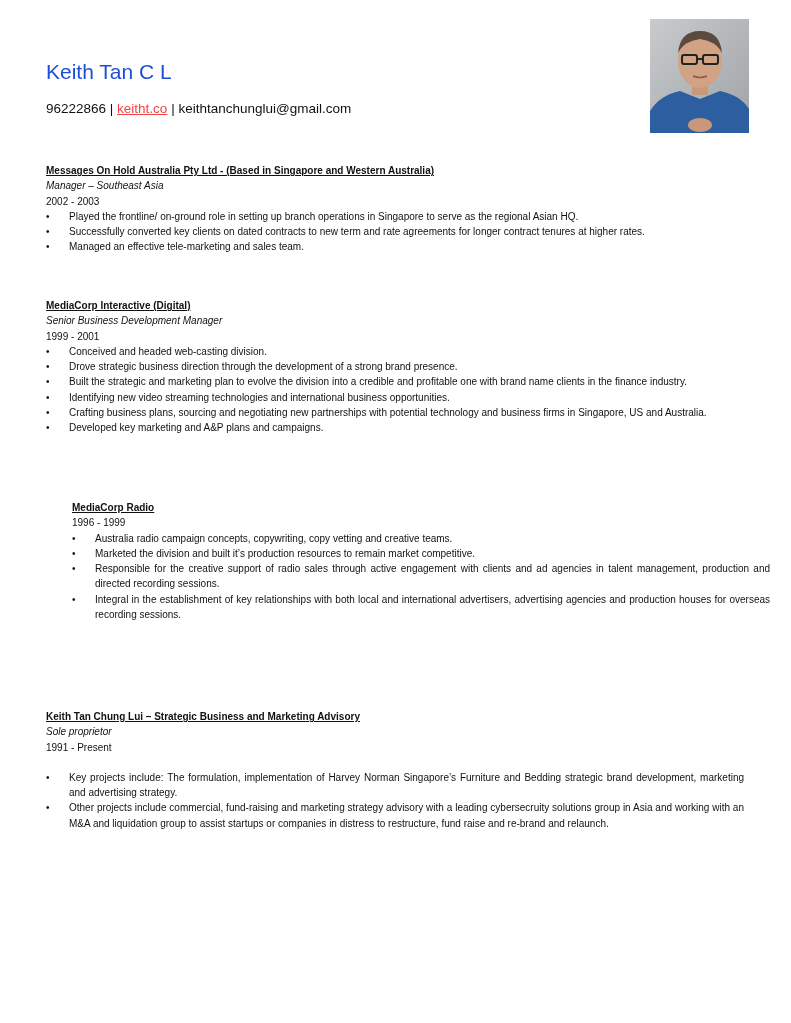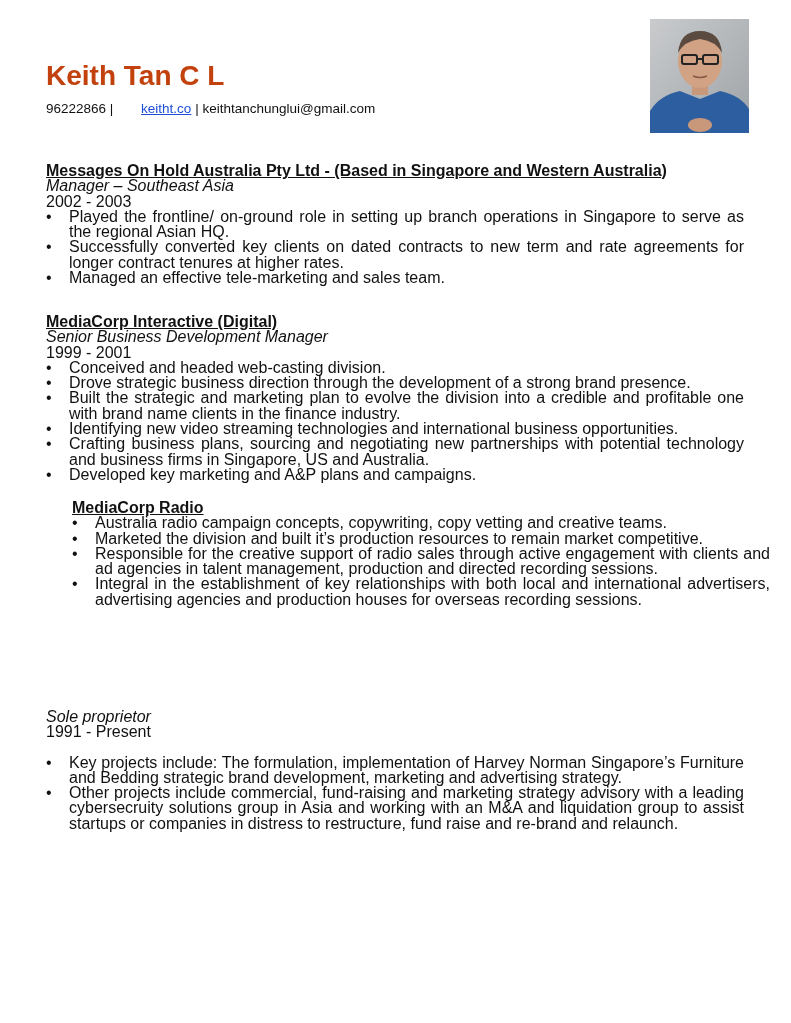--- a/index.html
+++ b/index.html
@@ -1,22 +1,22 @@
 <!DOCTYPE html>
 <html><head>
 <meta charset="utf-8">
 <style>
   html, body { margin: 0; padding: 0; background: #ffffff; }
   body { width: 791px; height: 1023px; position: relative; overflow: hidden;
          font-family: "Liberation Sans", sans-serif; color: #111; }
-  .name { position: absolute; left: 46px; top: 60px; font-size: 28px; font-weight: bold; color: #c2410c; margin: 0; }
+  .name { position: absolute; left: 46px; top: 60px; font-size: 21px; font-weight: normal; color: #1d4ed8; margin: 0; }
   .contact { position: absolute; left: 46px; top: 101px; font-size: 13.5px; color: #111; }
-  .contact a { color: #1d4ed8; text-decoration: underline; margin-left: 24px; }
+  .contact a { color: #ef4444; text-decoration: underline; }
   .photo { position: absolute; left: 650px; top: 19px; width: 99px; height: 114px; overflow: hidden; }
-  .section { position: absolute; left: 46px; width: 698px; font-size: 16px; line-height: 15.3px; }
+  .section { position: absolute; left: 46px; width: 698px; font-size: 10px; line-height: 15.3px; }
   .company { font-weight: bold; text-decoration: underline; }
   .role { font-style: italic; }
   ul { list-style: none; margin: 0; padding: 0; }
   li { position: relative; padding-left: 23px; text-align: justify; }
   li .bullet { position: absolute; left: 0; top: 0; }
   .gap { height: 15px; }
 </style>
 </head>
 <body>
 
@@ -51,45 +51,47 @@
   <div class="company">Messages On Hold Australia Pty Ltd - (Based in Singapore and Western Australia)</div>
   <div class="role">Manager – Southeast Asia</div>
   <div>2002 - 2003</div>
   <ul>
     <li><span class="bullet">•</span><span>Played the frontline/ on-ground role in setting up branch operations in Singapore to serve as the regional Asian HQ.</span></li>
     <li><span class="bullet">•</span><span>Successfully converted key clients on dated contracts to new term and rate agreements for longer contract tenures at higher rates.</span></li>
     <li><span class="bullet">•</span><span>Managed an effective tele-marketing and sales team.</span></li>
   </ul>
 </div>
 
-<div class="section" style="top:314px;">
+<div class="section" style="top:298px;">
   <div class="company">MediaCorp Interactive (Digital)</div>
   <div class="role">Senior Business Development Manager</div>
   <div>1999 - 2001</div>
   <ul>
     <li><span class="bullet">•</span><span>Conceived and headed web-casting division.</span></li>
     <li><span class="bullet">•</span><span>Drove strategic business direction through the development of a strong brand presence.</span></li>
     <li><span class="bullet">•</span><span>Built the strategic and marketing plan to evolve the division into a credible and profitable one with brand name clients in the finance industry.</span></li>
     <li><span class="bullet">•</span><span>Identifying new video streaming technologies and international business opportunities.</span></li>
     <li><span class="bullet">•</span><span>Crafting business plans, sourcing and negotiating new partnerships with potential technology and business firms in Singapore, US and Australia.</span></li>
     <li><span class="bullet">•</span><span>Developed key marketing and A&amp;P plans and campaigns.</span></li>
   </ul>
 </div>
 
 <div class="section" style="top:500px;margin-left:26px;">
   <div class="company">MediaCorp Radio</div>
+  <div>1996 - 1999</div>
   <ul>
     <li><span class="bullet">•</span><span>Australia radio campaign concepts, copywriting, copy vetting and creative teams.</span></li>
     <li><span class="bullet">•</span><span>Marketed the division and built it’s production resources to remain market competitive.</span></li>
     <li><span class="bullet">•</span><span>Responsible for the creative support of radio sales through active engagement with clients and ad agencies in talent management, production and directed recording sessions.</span></li>
     <li><span class="bullet">•</span><span>Integral in the establishment of key relationships with both local and international advertisers, advertising agencies and production houses for overseas recording sessions.</span></li>
   </ul>
 </div>
 
 <div class="section" style="top:709px;">
+  <div class="company">Keith Tan Chung Lui – Strategic Business and Marketing Advisory</div>
   <div class="role">Sole proprietor</div>
   <div>1991 - Present</div>
   <div class="gap"></div>
   <ul>
     <li><span class="bullet">•</span><span>Key projects include: The formulation, implementation of Harvey Norman Singapore’s Furniture and Bedding strategic brand development, marketing and advertising strategy.</span></li>
     <li><span class="bullet">•</span><span>Other projects include commercial, fund-raising and marketing strategy advisory with a leading cybersecruity solutions group in Asia and working with an M&amp;A and liquidation group to assist startups or companies in distress to restructure, fund raise and re-brand and relaunch.</span></li>
   </ul>
 </div>
 
 </body></html>

